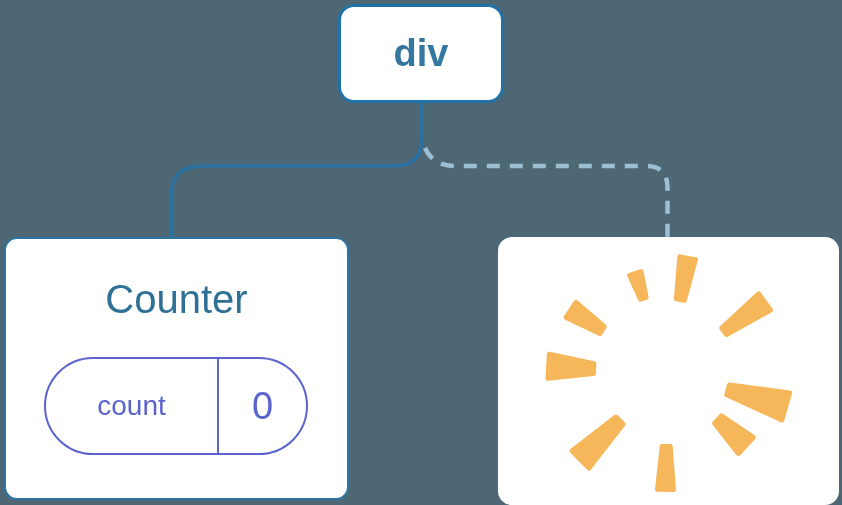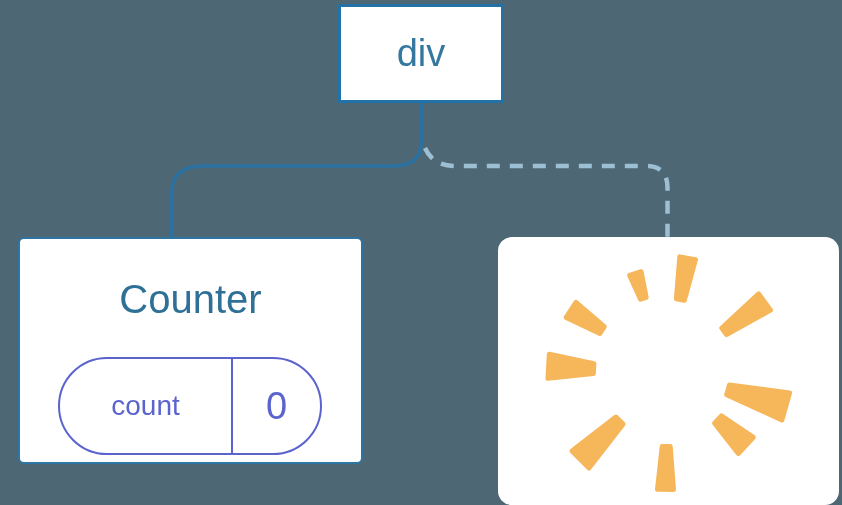--- a/index.html
+++ b/index.html
@@ -19,27 +19,27 @@
     background:var(--bg);
     font-family:"Liberation Sans", sans-serif;
   }
   .canvas{position:absolute;inset:0;}
   svg.edges{position:absolute;left:0;top:0;z-index:3;pointer-events:none;}
   .edge-solid{stroke:var(--solid-edge);stroke-width:3.5;fill:none;}
   .edge-dashed{stroke:var(--dashed-edge);stroke-width:4.5;fill:none;stroke-dasharray:13 10;}
   .node{position:absolute;background:#ffffff;box-sizing:border-box;z-index:2;}
   .node-root{
     left:338px;top:4px;width:166px;height:99px;
-    border:3px solid var(--node-border);border-radius:1px;
+    border:3px solid var(--node-border);border-radius:16px;
     display:flex;align-items:center;justify-content:center;
-    font-size:38px;font-weight:400;color:var(--root-text);
+    font-size:38px;font-weight:700;color:var(--root-text);
   }
   .node-counter{
-    left:18px;top:237px;width:345px;height:227px;
-    border:2.5px solid var(--counter-border);border-radius:6px;
+    left:4px;top:237px;width:345px;height:263px;
+    border:2.5px solid var(--counter-border);border-radius:13px;
   }
   .counter-title{
     margin-top:40px;text-align:center;line-height:1;
     font-size:40px;font-weight:500;color:var(--counter-text);
   }
   .state-pill{
     position:absolute;left:38px;top:118px;width:264px;height:98px;
     border:2.5px solid var(--state-accent);border-radius:60px;
     box-sizing:border-box;display:flex;color:var(--state-accent);
   }

